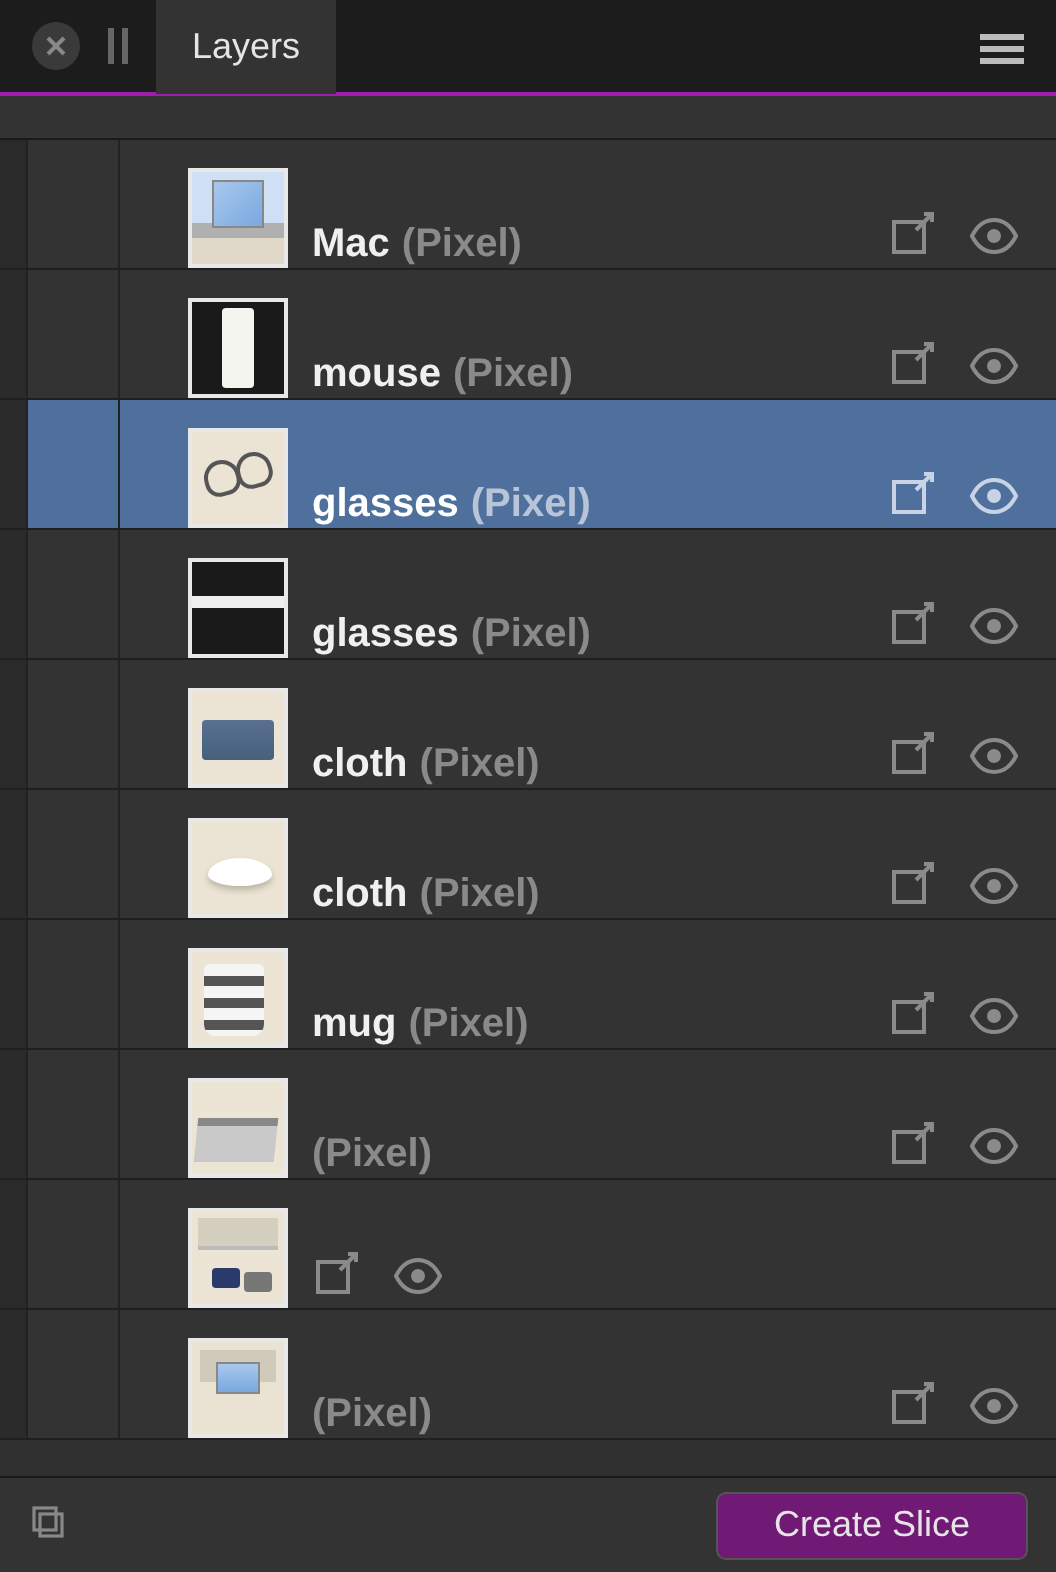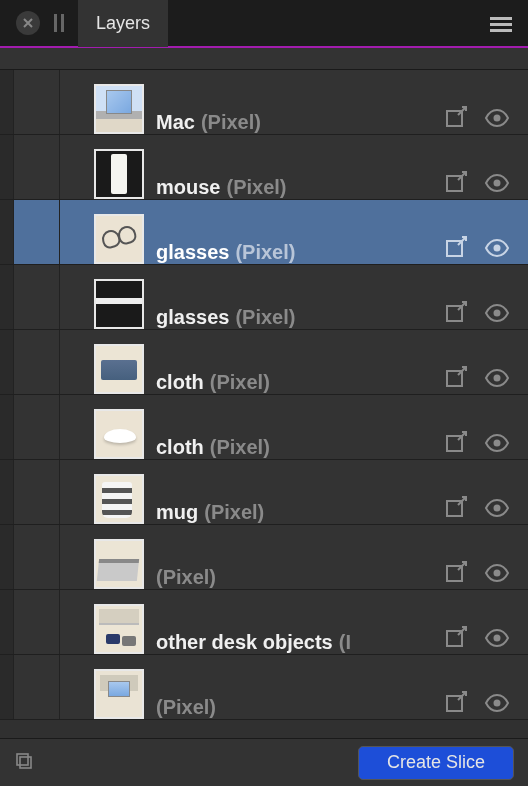--- a/index.html
+++ b/index.html
@@ -147,21 +147,21 @@
     padding: 0 14px;
     gap: 12px;
   }
 
   .footer-icon { cursor: pointer; color: #888; }
 
   .create-slice-btn {
     margin-left: auto;
     height: 34px;
     padding: 0 28px;
-    background: #1d4ed8;
+    background: #701a75;
     border: 1px solid #555;
     border-radius: 5px;
     color: #e5e5e5;
     font-size: 18px;
     cursor: pointer;
     display: flex; align-items: center; justify-content: center;
   }
 
   
   .th-mac { background: linear-gradient(#cfe0f5 55%, #b0b0b0 55% 72%, #e0d8c8 72%); }
@@ -373,24 +373,20 @@
               <path d="M2 9 C5 3 9 1 13 1 C17 1 21 3 24 9 C21 15 17 17 13 17 C9 17 5 15 2 9 Z" fill="none" stroke="currentColor" stroke-width="2"></path>
               <circle cx="13" cy="9" r="3.5" fill="currentColor"></circle>
             </svg></span>
     </div>
   </div>
       <div class="layer-row">
     <div class="gutter"></div>
     <div class="gutter2"></div>
     <div class="indent"></div>
     <div class="thumb th-other"></div>
-    <div class="label-wrap">
-      <span class="layer-name">other desk objects</span>
-      <span class="layer-type">(I</span>
-    </div>
     <div class="actions">
       <span class="slice-icon"><svg width="26" height="26" viewBox="0 0 26 26">
               <rect x="3" y="6" width="15" height="15" fill="none" stroke="currentColor" stroke-width="2"></rect>
               <path d="M14 10 L22 2 M18 2 L22 2 L22 6" fill="none" stroke="currentColor" stroke-width="2"></path>
             </svg></span>
       <span class="eye-icon"><svg width="26" height="18" viewBox="0 0 26 18">
               <path d="M2 9 C5 3 9 1 13 1 C17 1 21 3 24 9 C21 15 17 17 13 17 C9 17 5 15 2 9 Z" fill="none" stroke="currentColor" stroke-width="2"></path>
               <circle cx="13" cy="9" r="3.5" fill="currentColor"></circle>
             </svg></span>
     </div>

